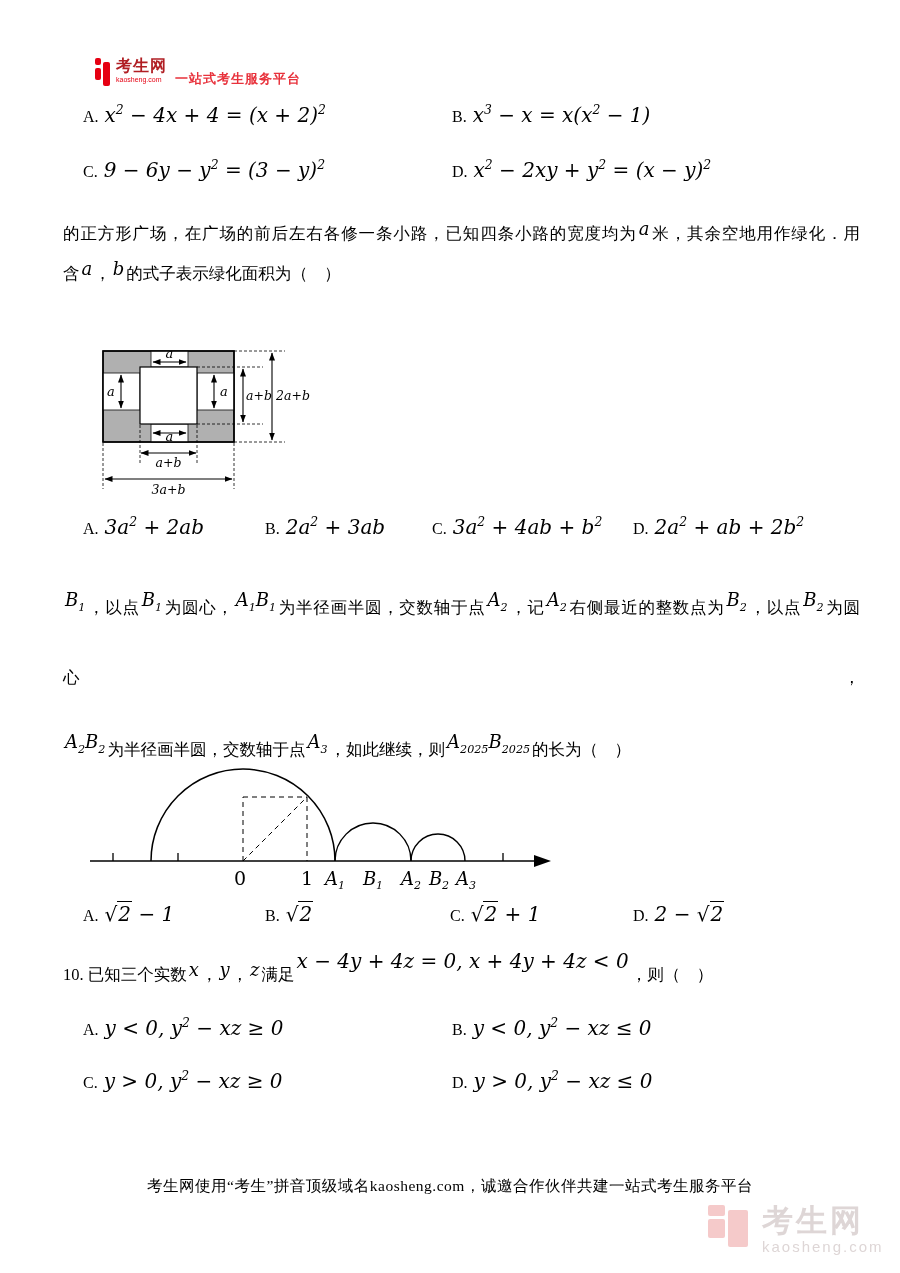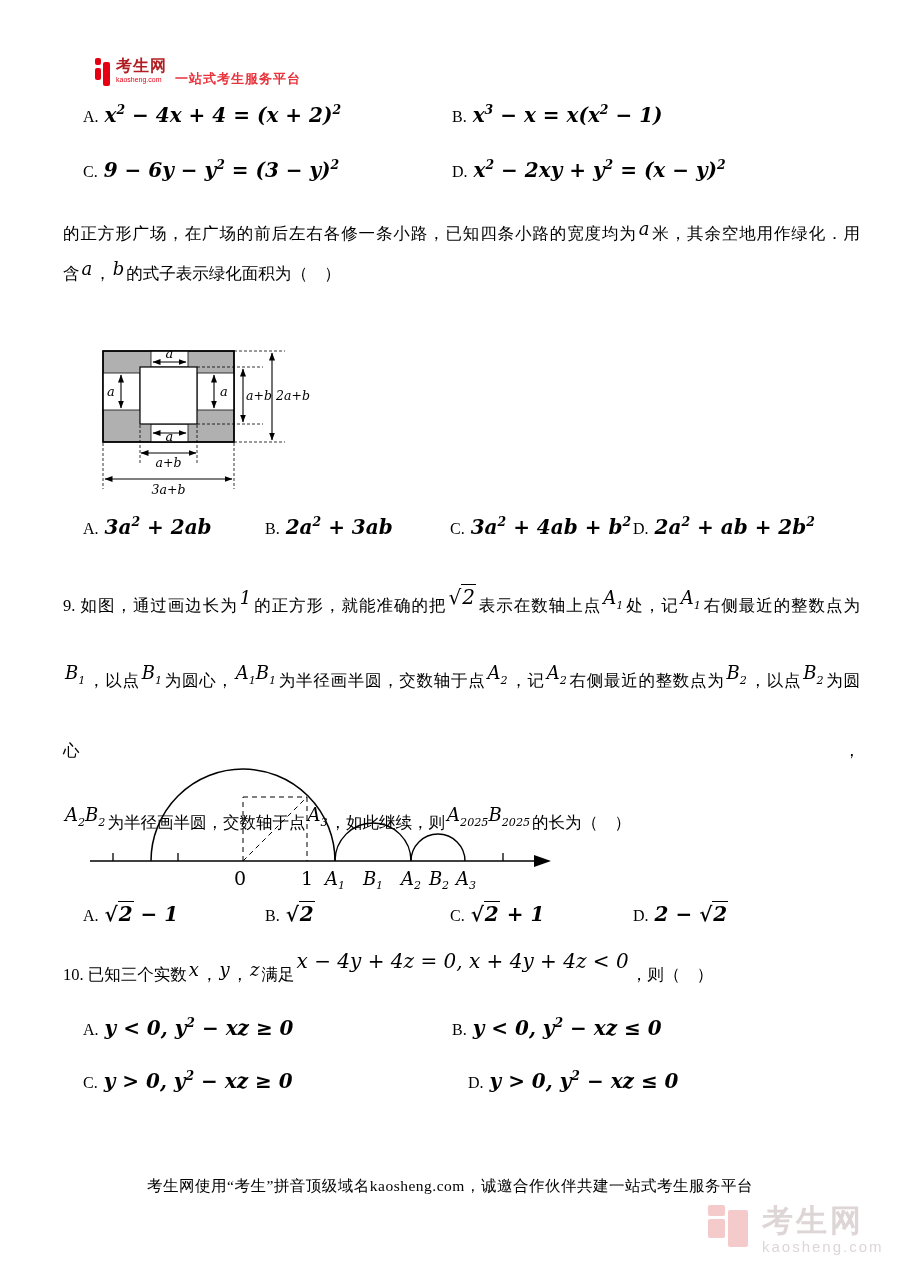--- a/index.html
+++ b/index.html
@@ -31,21 +31,21 @@
   .q9p .m{vertical-align:7px;}
   .q10p .M{vertical-align:12px;}
   sup{font-size:0.62em;}
   sub{font-size:0.62em;}
   .rad{border-top:1.4px solid currentColor;padding:0 1px;}
 
   
   .row{position:absolute;left:0;top:0;width:900px;height:0;}
   .opt{position:absolute;white-space:nowrap;}
   .olabel{font-size:16px;}
-  .of{font-size:20px;font-weight:bold;}
+  .of{font-size:20px;}
 
   
   .fig{position:absolute;}
   svg text{font-family:"DejaVu Serif","Liberation Serif",serif;}
   .itl{font-style:italic;}
 
   
   .footer{position:absolute;left:0;top:1176px;width:900px;text-align:center;font-size:15.5px;letter-spacing:0.5px;}
   .watermark{position:absolute;left:708px;top:1205px;display:flex;align-items:flex-start;}
   .watermark .blocks{width:46px;height:44px;}
@@ -144,32 +144,31 @@
 
   <div class="row" style="top:514px">
     <span class="opt" style="left:83px">
       <span class="olabel">A.</span>
       <span class="of">3a<sup>2</sup> + 2ab</span>
     </span>
     <span class="opt" style="left:265px">
       <span class="olabel">B.</span>
       <span class="of">2a<sup>2</sup> + 3ab</span>
     </span>
-    <span class="opt" style="left:450px">
+    <span class="opt" style="left:432px">
       <span class="olabel">C.</span>
       <span class="of">3a<sup>2</sup> + 4ab + b<sup>2</sup></span>
     </span>
     <span class="opt" style="left:633px">
       <span class="olabel">D.</span>
       <span class="of">2a<sup>2</sup> + ab + 2b<sup>2</sup></span>
     </span>
   </div>
 
   <div class="para q9p" style="top:565px">
-    <span class="tline j" style="line-height:64px"><span>9. 如图，通过画边长为</span><span class="m">1</span><span>的正方形，就能准确的把</span><span class="M">√<span class="rad">2</span></span><span>表示在数轴上点</span><span class="m">A<sub>1</sub></span><span>处，记</span><span class="m">A<sub>1</sub></span><span>右侧最近的整数点为</span></span>
     <span class="tline j" style="line-height:70px"><span class="m">B<sub>1</sub></span><span>，以点</span><span class="m">B<sub>1</sub></span><span>为圆心，</span><span class="m">A<sub>1</sub>B<sub>1</sub></span><span>为半径画半圆，交数轴于点</span><span class="m">A<sub>2</sub></span><span>，记</span><span class="m">A<sub>2</sub></span><span>右侧最近的整数点为</span><span class="m">B<sub>2</sub></span><span>，以点</span><span class="m">B<sub>2</sub></span><span>为圆心，</span></span>
     <span class="tline" style="line-height:58px"><span class="m">A<sub>2</sub>B<sub>2</sub></span><span>为半径画半圆，交数轴于点</span><span class="m">A<sub>3</sub></span><span>，如此继续，则</span><span class="m">A<sub>2025</sub>B<sub>2025</sub></span><span>的长为（　）</span></span>
   </div>
 
   <svg class="fig" style="left:88px;top:766px" width="470" height="130" viewBox="0 0 470 130">
     <line x1="2" y1="95" x2="450" y2="95" stroke="#000" stroke-width="1.5"></line>
     <polygon points="446,89 463,95 446,101" fill="#000"></polygon>
     <g stroke="#000" stroke-width="1.3">
       <line x1="25" y1="87" x2="25" y2="95"></line>
       <line x1="90" y1="87" x2="90" y2="95"></line>
@@ -224,21 +223,21 @@
     <span class="opt" style="left:452px">
       <span class="olabel">B.</span>
       <span class="of">y &lt; 0, y<sup>2</sup> − xz ≤ 0</span>
     </span>
   </div>
   <div class="row" style="top:1068px">
     <span class="opt" style="left:83px">
       <span class="olabel">C.</span>
       <span class="of">y &gt; 0, y<sup>2</sup> − xz ≥ 0</span>
     </span>
-    <span class="opt" style="left:468px">
+    <span class="opt" style="left:452px">
       <span class="olabel">D.</span>
       <span class="of">y &gt; 0, y<sup>2</sup> − xz ≤ 0</span>
     </span>
   </div>
 
   <div class="footer">考生网使用“考生”拼音顶级域名kaosheng.com，诚邀合作伙伴共建一站式考生服务平台</div>
 
   <div class="watermark">
     <div class="blocks">
       <div class="b b1"></div>

